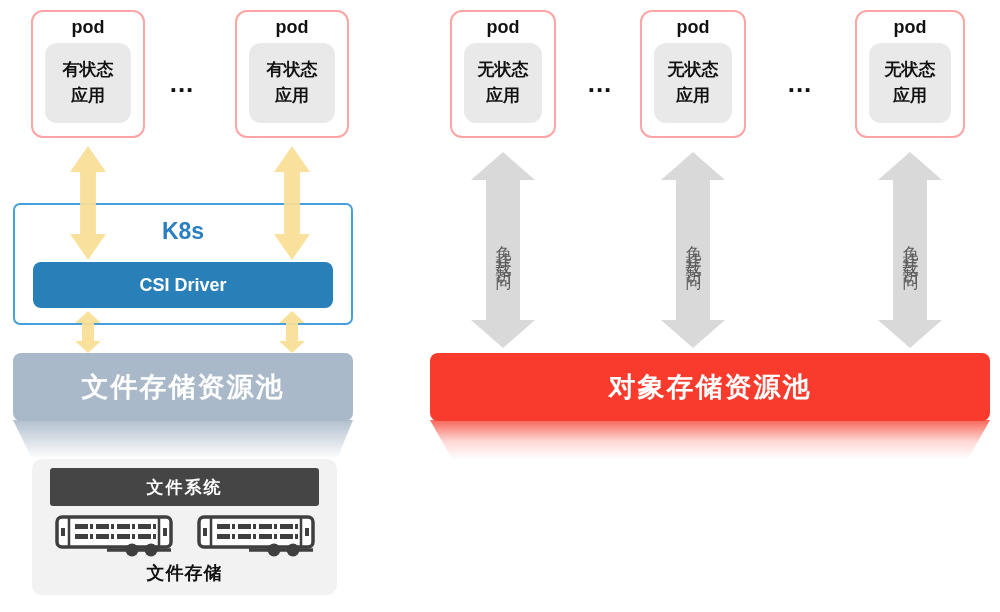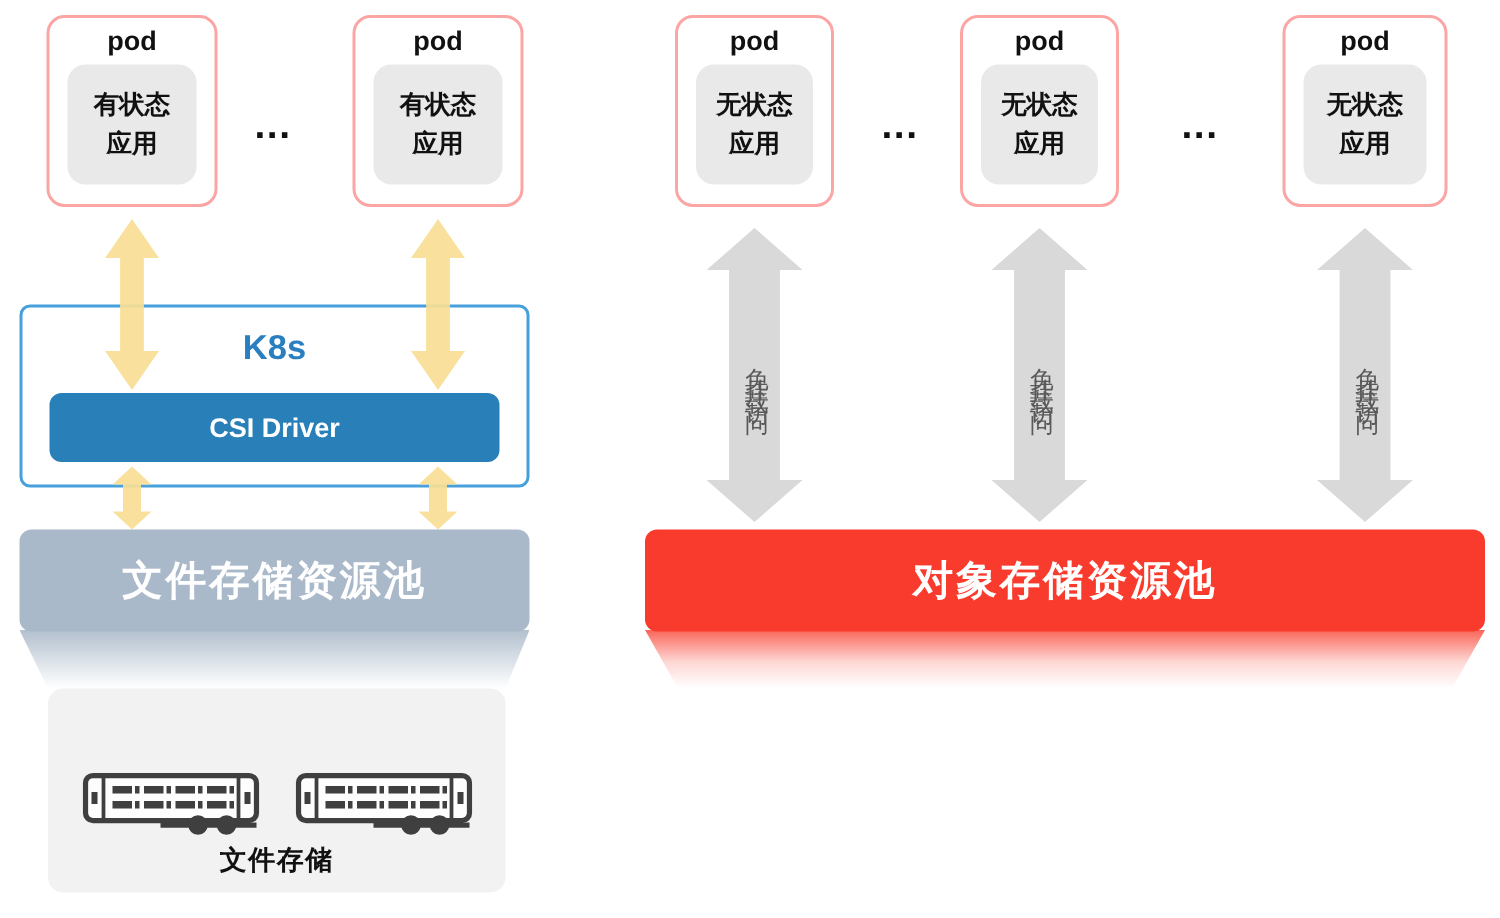--- a/index.html
+++ b/index.html
@@ -156,20 +156,21 @@
 
   <div class="arrow-v ay-big" style="left:70px;top:146px;height:114px"></div>
   <div class="arrow-v ay-big" style="left:274px;top:146px;height:114px"></div>
 
   <div class="arrow-v ay-small" style="left:75px;top:311px;height:42px"></div>
   <div class="arrow-v ay-small" style="left:279px;top:311px;height:42px"></div>
 
   <div id="pool-left" class="pool-header">文件存储资源池</div>
   <div id="fade-left" class="pool-fade"></div>
   <div id="body-left" class="pool-body">
+    <div id="fs-bar">文件系统</div>
     <div id="nas-row">
       <svg width="118" height="44" viewBox="0 0 118 44">
           <use href="#nas-g"></use>
         </svg>
       <svg width="118" height="44" viewBox="0 0 118 44">
           <use href="#nas-g"></use>
         </svg>
     </div>
     <div class="body-label">文件存储</div>
   </div>

